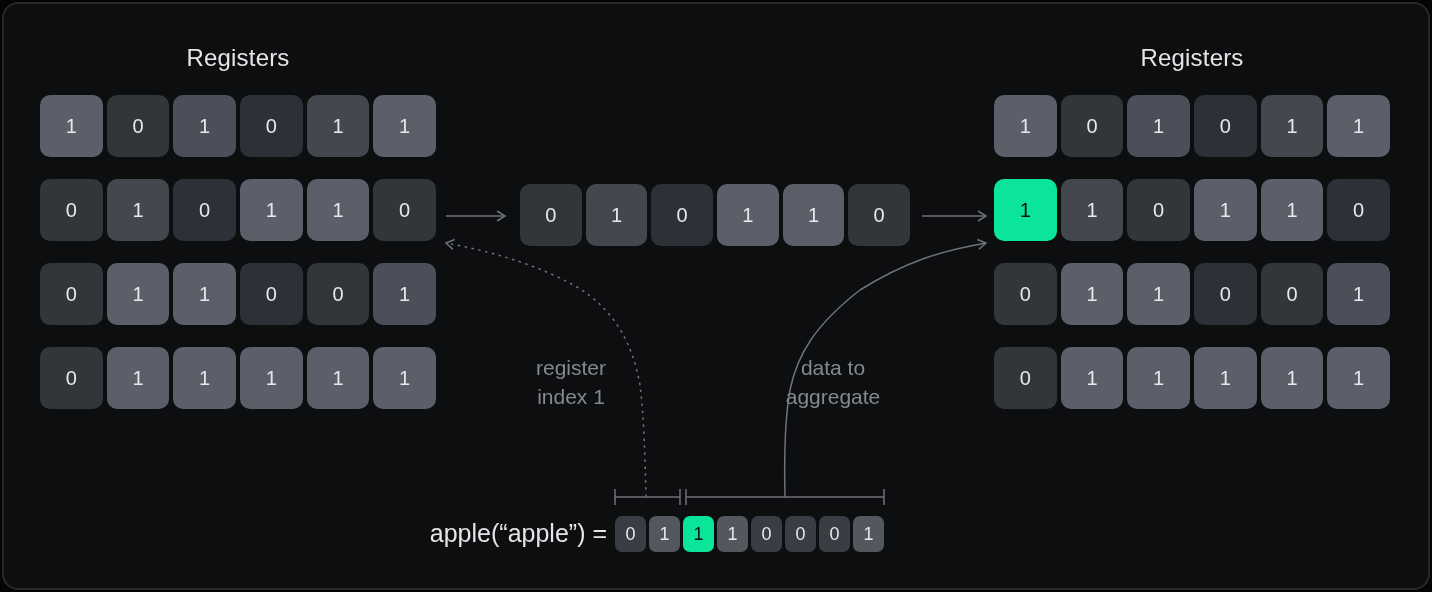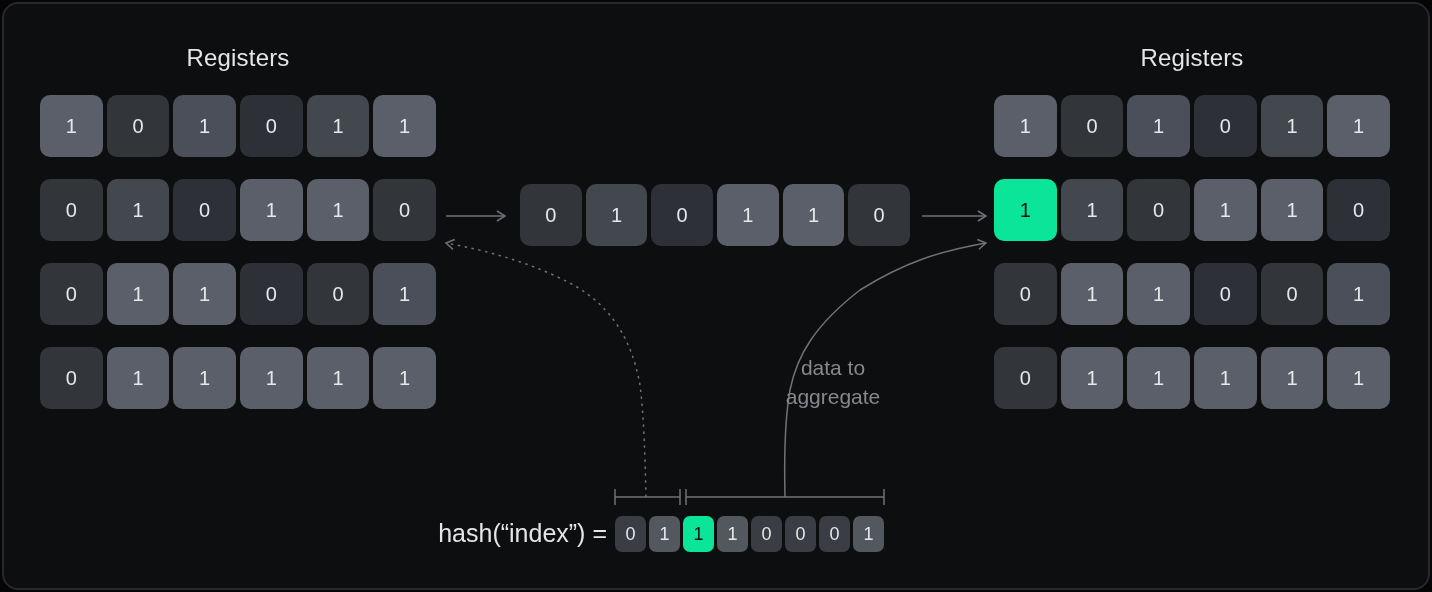--- a/index.html
+++ b/index.html
@@ -130,24 +130,26 @@
       </marker>
     </defs>
     <path d="M446,216 H505" marker-end="url(#chev)"></path>
     <path d="M922,216 H986" marker-end="url(#chev)"></path>
     <path class="dashed" d="M646,497 C645,455 644,418 640,385 C633,345 615,310 577,287 C540,266 495,252 446,243" marker-end="url(#chev)"></path>
     <path d="M785,497 C784,455 785,418 790,390 C797,355 815,325 860,290 C905,262 940,251 986,243" marker-end="url(#chev)"></path>
     <path d="M615,489 V505 M615,497 H680 M680,489 V505"></path>
     <path d="M686,489 V505 M686,497 H884 M884,489 V505"></path>
   </svg>
 
+  <div class="note reg-index">register
+index 1</div>
   <div class="note data-agg">data to
 aggregate</div>
 
-  <div class="hash-label">hash(“index”) =</div>
+  <div class="hash-label">apple(“apple”) =</div>
   <div class="hash-row">
       <div class="cell" style="background: rgb(58, 61, 67); color: rgb(231, 232, 234);">0</div>
       <div class="cell" style="background: rgb(83, 87, 94); color: rgb(231, 232, 234);">1</div>
       <div class="cell" style="background: rgb(11, 229, 154); color: rgb(14, 16, 18);">1</div>
       <div class="cell" style="background: rgb(83, 87, 94); color: rgb(231, 232, 234);">1</div>
       <div class="cell" style="background: rgb(58, 61, 67); color: rgb(231, 232, 234);">0</div>
       <div class="cell" style="background: rgb(58, 61, 67); color: rgb(231, 232, 234);">0</div>
       <div class="cell" style="background: rgb(58, 61, 67); color: rgb(231, 232, 234);">0</div>
       <div class="cell" style="background: rgb(83, 87, 94); color: rgb(231, 232, 234);">1</div>
     </div>

